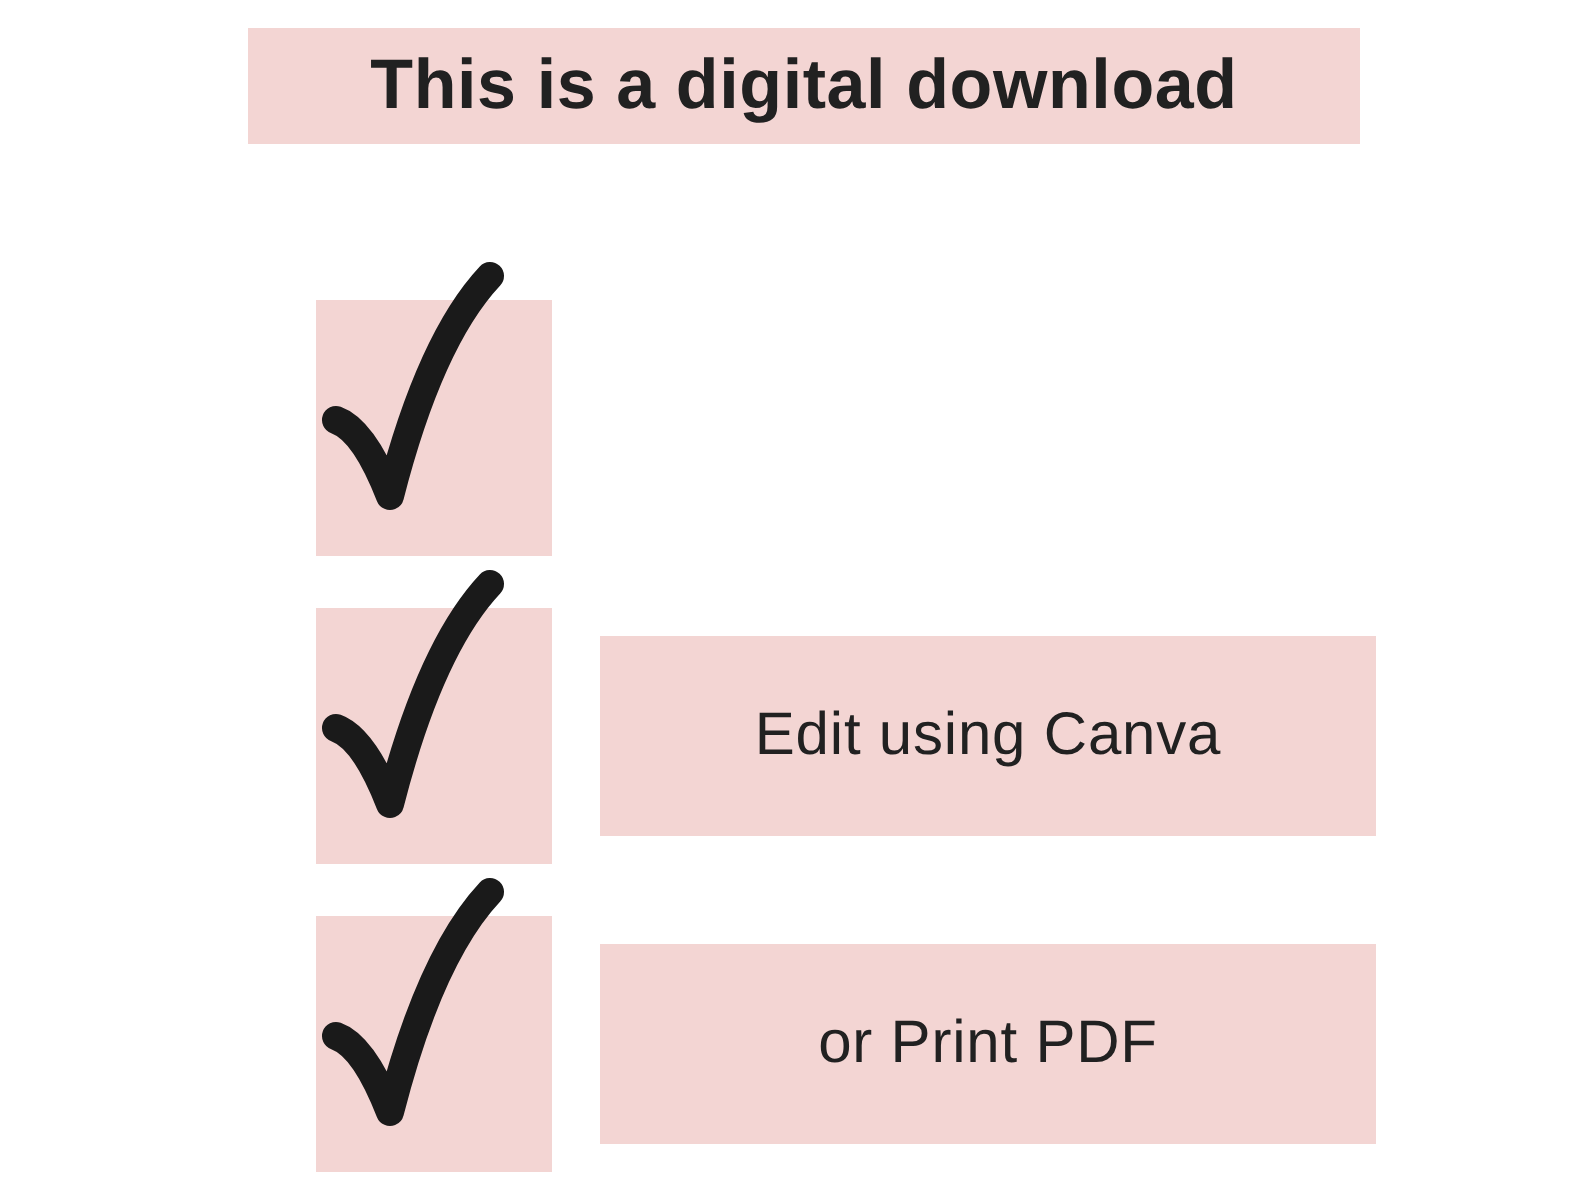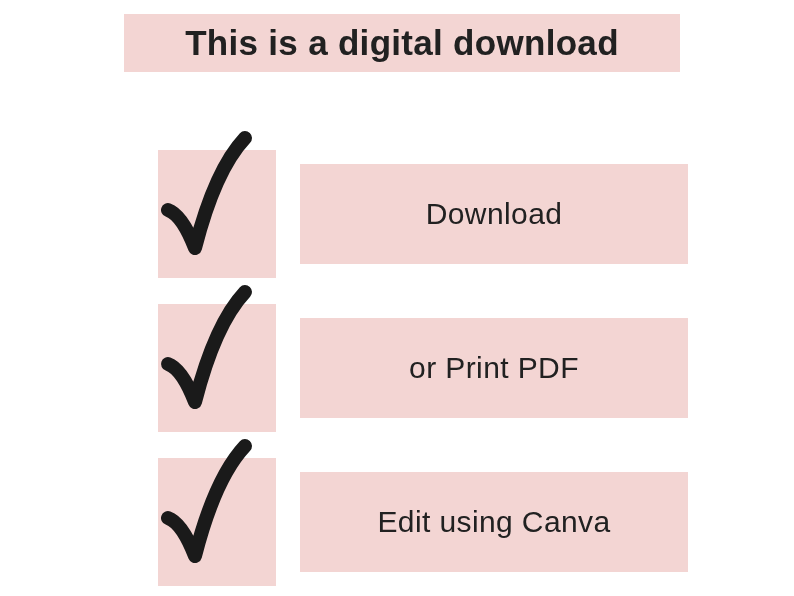--- a/index.html
+++ b/index.html
@@ -78,40 +78,37 @@
 </div>
 
 <div class="list">
 
   <div class="row">
     <div class="check-cell">
       <svg class="check-svg" viewBox="0 0 135 165">
         <path d="M 28 90 Q 42 95 55 128 Q 75 50 105 18" stroke="#1a1a1a" stroke-width="14" fill="none" stroke-linecap="round" stroke-linejoin="round"></path>
       </svg>
     </div>
+  </div>
+
+  <div class="row">
+    <div class="check-cell">
+      <svg class="check-svg" viewBox="0 0 135 165">
+        <path d="M 28 90 Q 42 95 55 128 Q 75 50 105 18" stroke="#1a1a1a" stroke-width="14" fill="none" stroke-linecap="round" stroke-linejoin="round"></path>
+      </svg>
+    </div>
     <div class="label-cell">
-      <span>Download</span>
+      <span>Edit using Canva</span>
     </div>
   </div>
 
   <div class="row">
     <div class="check-cell">
       <svg class="check-svg" viewBox="0 0 135 165">
         <path d="M 28 90 Q 42 95 55 128 Q 75 50 105 18" stroke="#1a1a1a" stroke-width="14" fill="none" stroke-linecap="round" stroke-linejoin="round"></path>
       </svg>
     </div>
     <div class="label-cell">
       <span>or Print PDF</span>
     </div>
   </div>
 
-  <div class="row">
-    <div class="check-cell">
-      <svg class="check-svg" viewBox="0 0 135 165">
-        <path d="M 28 90 Q 42 95 55 128 Q 75 50 105 18" stroke="#1a1a1a" stroke-width="14" fill="none" stroke-linecap="round" stroke-linejoin="round"></path>
-      </svg>
-    </div>
-    <div class="label-cell">
-      <span>Edit using Canva</span>
-    </div>
-  </div>
-
 </div>
 
 </body></html>

